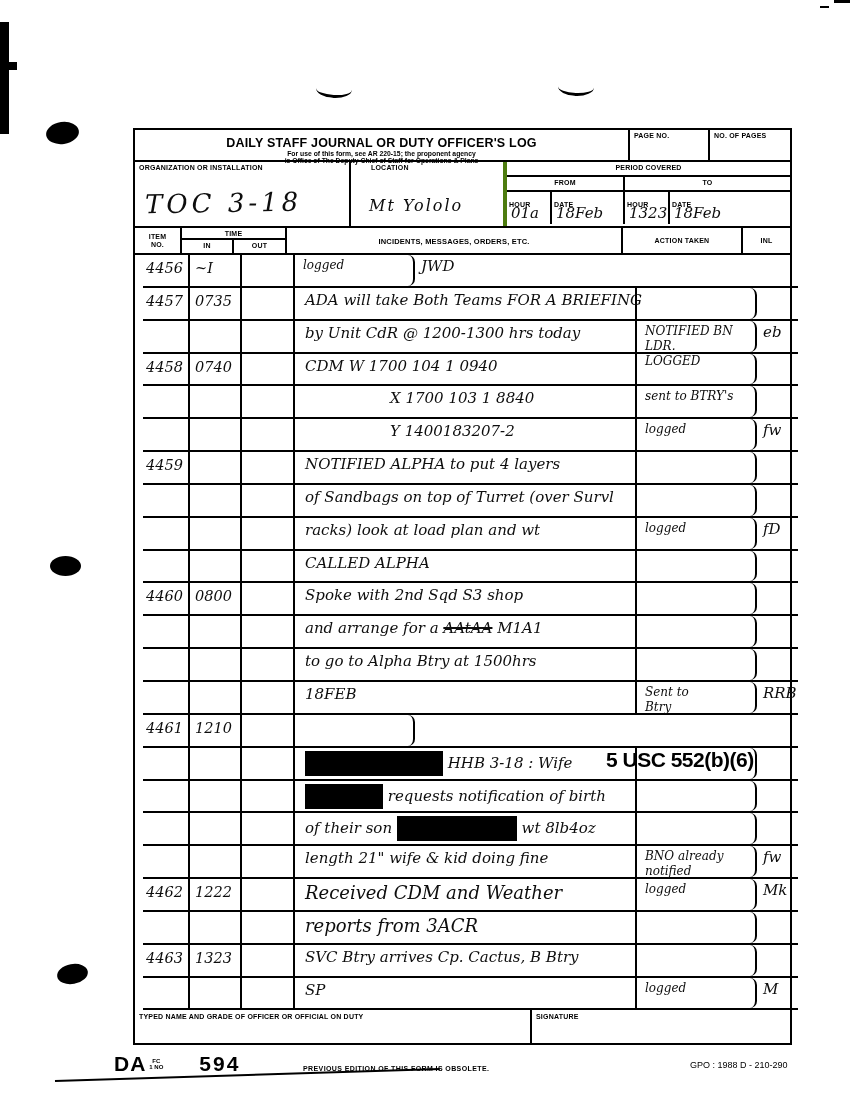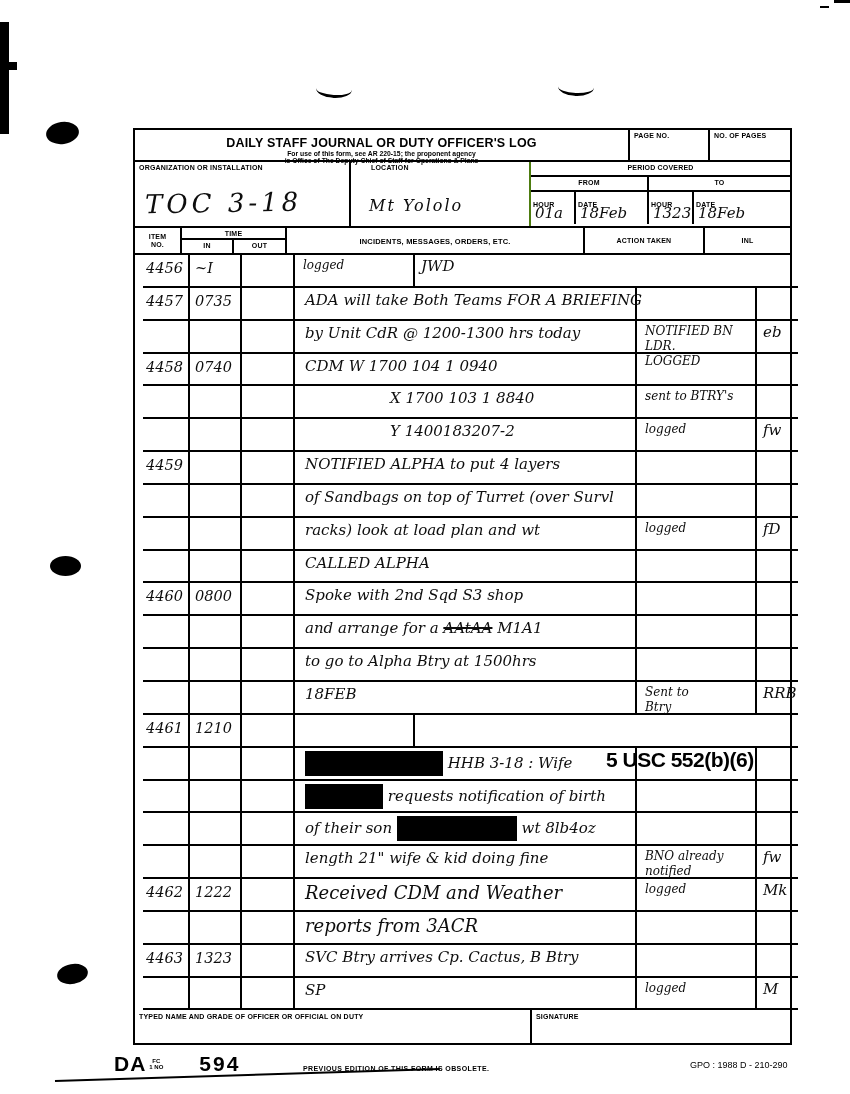--- a/index.html
+++ b/index.html
@@ -31,51 +31,51 @@
 
   .title-row{position:absolute;left:0;top:0;width:100%;height:32px;border-bottom:2px solid #000;display:flex;}
   .title-cell{width:495px;border-right:2px solid #000;text-align:center;padding-top:6px;}
   .form-title{font-weight:bold;font-size:12.5px;letter-spacing:.2px;}
   .form-sub{font-size:6.8px;line-height:7.4px;font-weight:bold;}
   .pageno-cell{width:80px;border-right:2px solid #000;padding:2px 4px;}
   .pages-cell{flex:1;padding:2px 4px;}
 
   .org-row{position:absolute;left:0;top:32px;width:100%;height:66px;border-bottom:2px solid #000;display:flex;}
   .org-cell{width:216px;border-right:2px solid #000;position:relative;padding:2px 4px;}
-  .loc-cell{width:180px;border-right:2px solid #4d7c0f;position:relative;padding:2px 20px;}
+  .loc-cell{width:156px;border-right:4px solid #4d7c0f;position:relative;padding:2px 20px;}
   .period-cell{flex:1;position:relative;}
   .period-label{height:15px;border-bottom:2px solid #000;text-align:center;padding-top:2px;}
   .fromto{display:flex;height:15px;border-bottom:2px solid #000;}
   .ft-from{width:118px;border-right:2px solid #000;text-align:center;padding-top:2px;}
   .ft-to{flex:1;text-align:center;padding-top:2px;}
   .hourdate{display:flex;height:32px;}
   .hd{border-right:2px solid #000;position:relative;padding:1px 2px;}
   .hd:last-child{border-right:none;}
   .hd.w1{width:45px;} .hd.w2{width:73px;} .hd.w3{width:45px;} .hd.w4{flex:1;}
 
   .thead{position:absolute;left:0;top:98px;width:100%;height:27px;border-bottom:2px solid #000;display:flex;}
   .th{border-right:2px solid #000;text-align:center;}
   .th-item{width:47px;padding-top:5px;white-space:pre-line;line-height:8px;}
   .th-time{width:105px;padding:0;}
   .time-label{height:12px;border-bottom:2px solid #000;padding-top:2px;}
   .inout{display:flex;height:13px;}
   .th-in{width:52px;border-right:2px solid #000;padding-top:2px;}
   .th-out{flex:1;padding-top:2px;}
-  .th-inc{width:298px;padding-top:9px;font-size:7.5px;}
+  .th-inc{width:336px;padding-top:9px;font-size:7.5px;}
   .th-action{width:120px;padding-top:9px;}
   .th-inl{flex:1;border-right:none;padding-top:9px;}
 
   .tbody{position:absolute;left:8px;top:125px;width:100%;}
   .trow{display:flex;height:32.85px;border-bottom:2px solid #000;}
   .td{border-right:2px solid #000;overflow:visible;position:relative;}
   .td-item{width:47px;padding:4px 2px 0 3px;}
   .td-in{width:52px;padding:4px 2px 0 5px;}
   .td-out{width:53px;}
   .td-inc{width:342px;padding:3px 0 0 10px;white-space:nowrap;}
-  .td-action{width:120px;padding:2px 0 0 8px;white-space:pre-line;line-height:13px;}
+  .td-action{width:120px;padding:2px 0 0 8px;white-space:pre-line;line-height:13px;border-radius:7px;}
   .td-inl{flex:1;border-right:none;padding:2px 0 0 6px;}
 
   .sig-row{position:absolute;left:0;top:880px;width:100%;bottom:0;display:flex;}
   .sig-left{width:397px;border-right:2px solid #000;padding:3px 4px;}
   .sig-right{flex:1;padding:3px 4px;}
 
   
   .hw{font-family:"DejaVu Serif",serif;font-style:italic;color:#0d0d0d;}
   .hw-org{font-size:26px;letter-spacing:4px;position:absolute;left:10px;top:26px;transform:rotate(-1deg);}
   .hw-loc{font-size:16px;letter-spacing:2px;position:absolute;left:18px;top:34px;}

